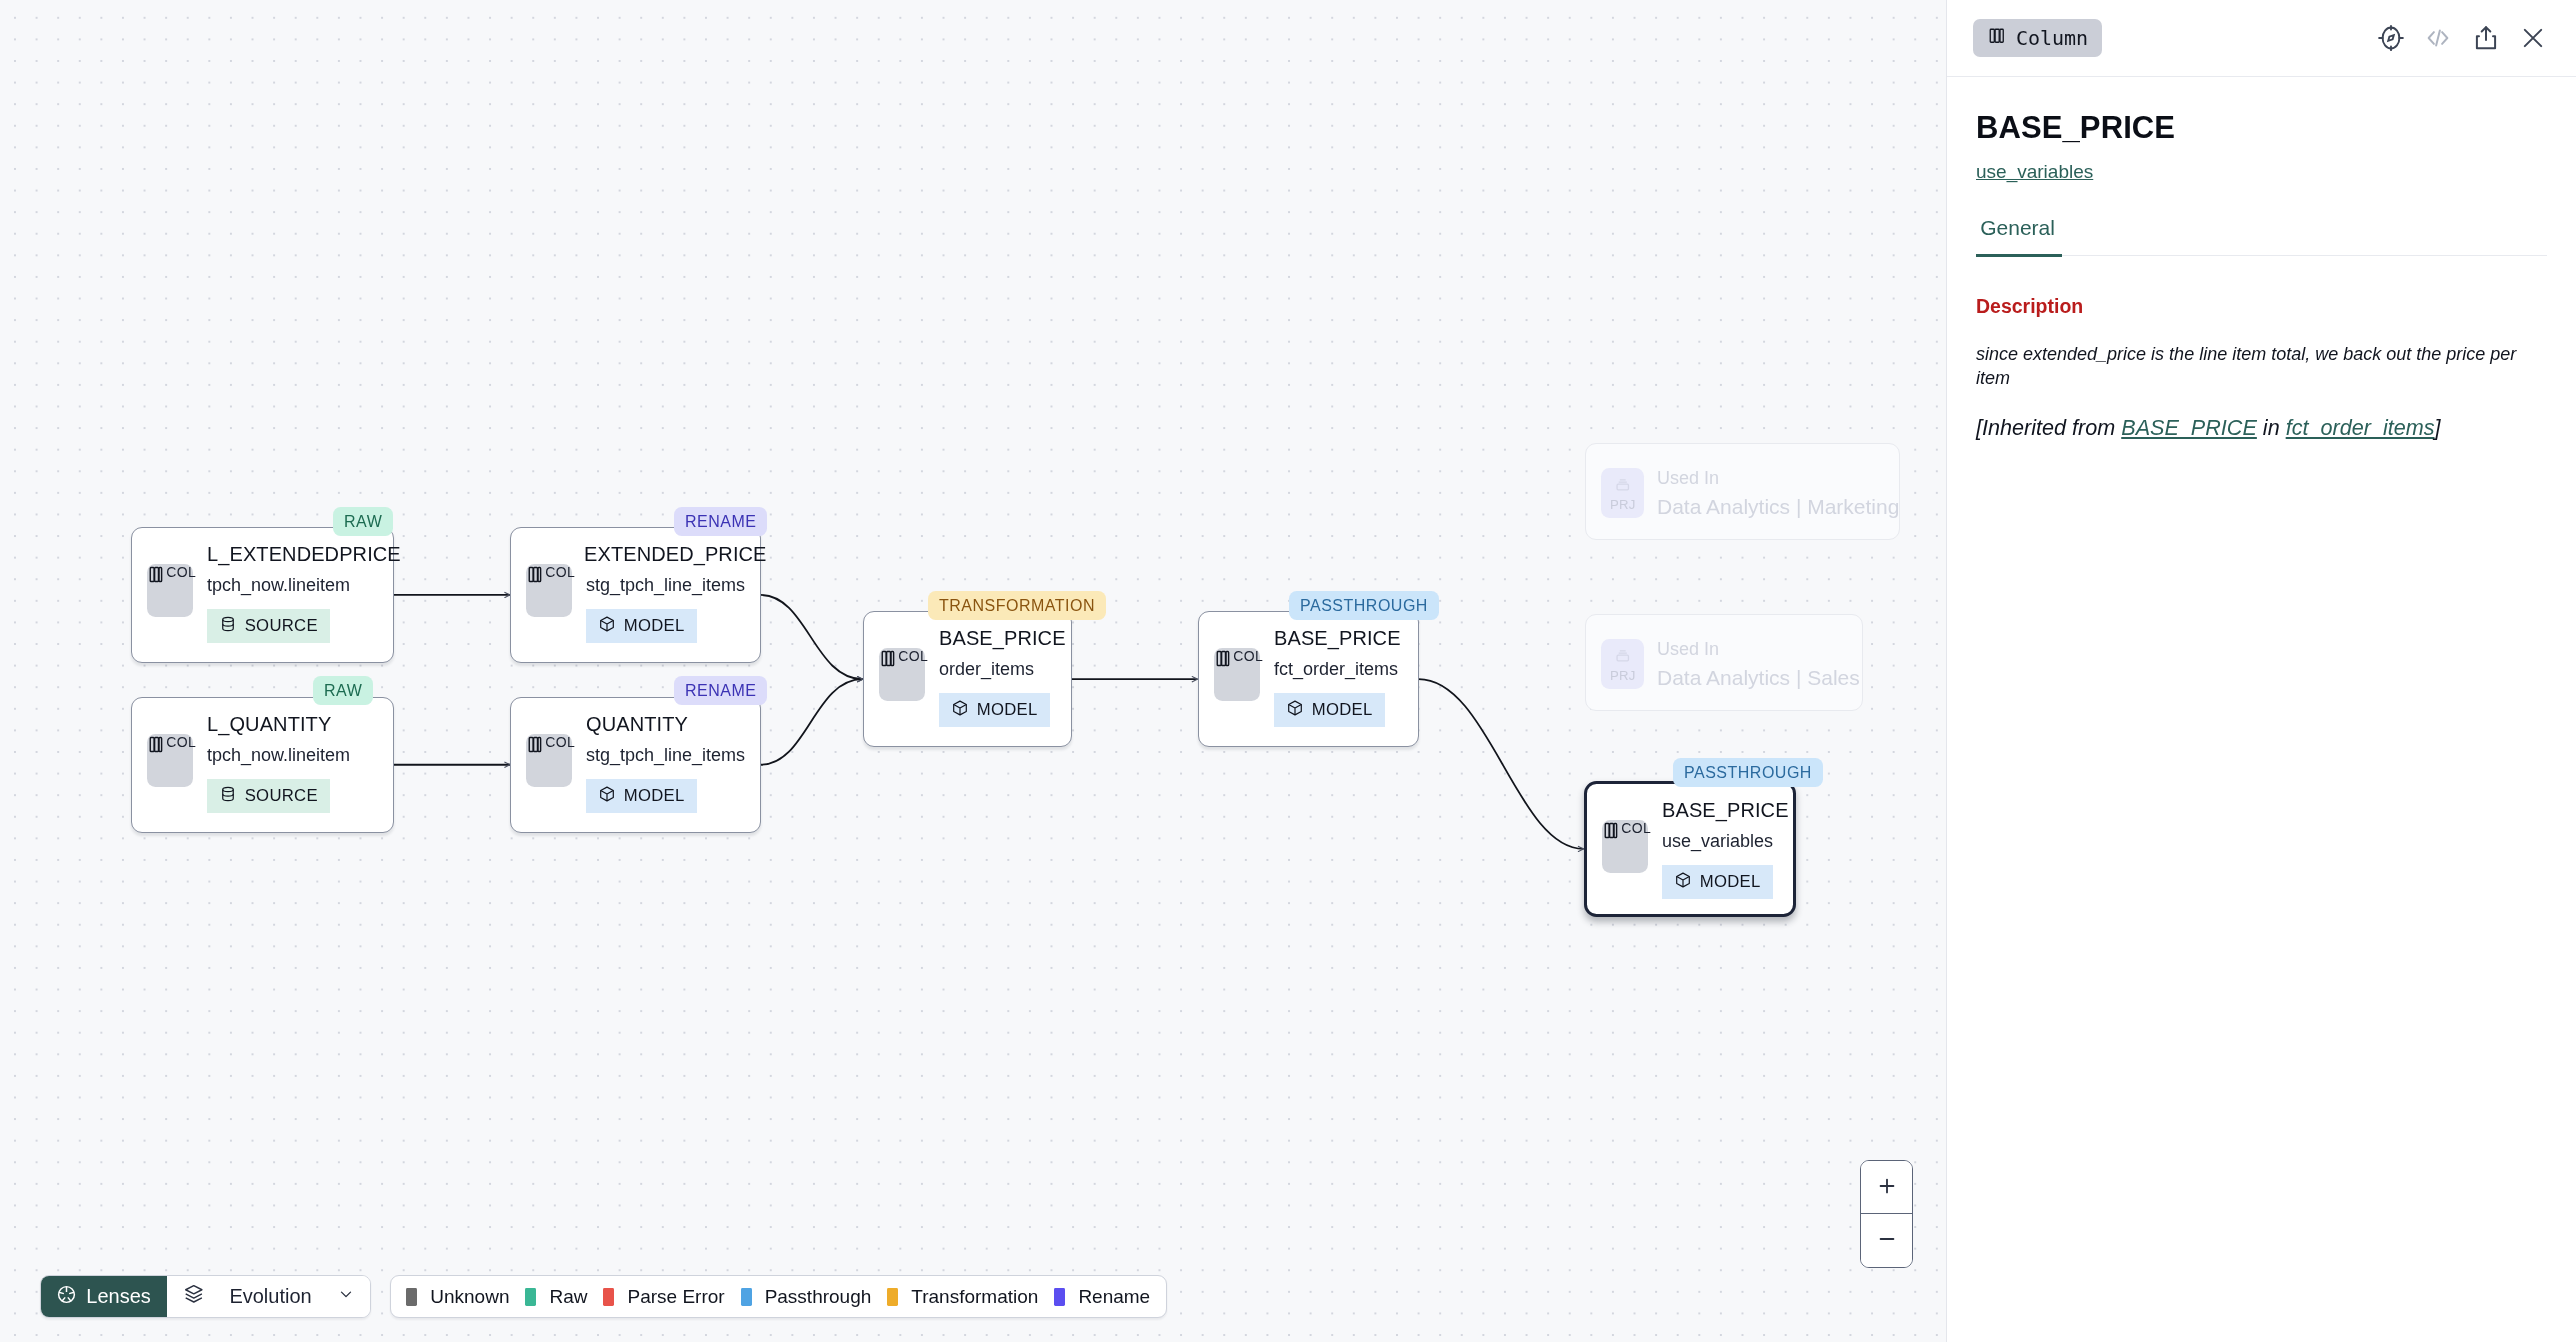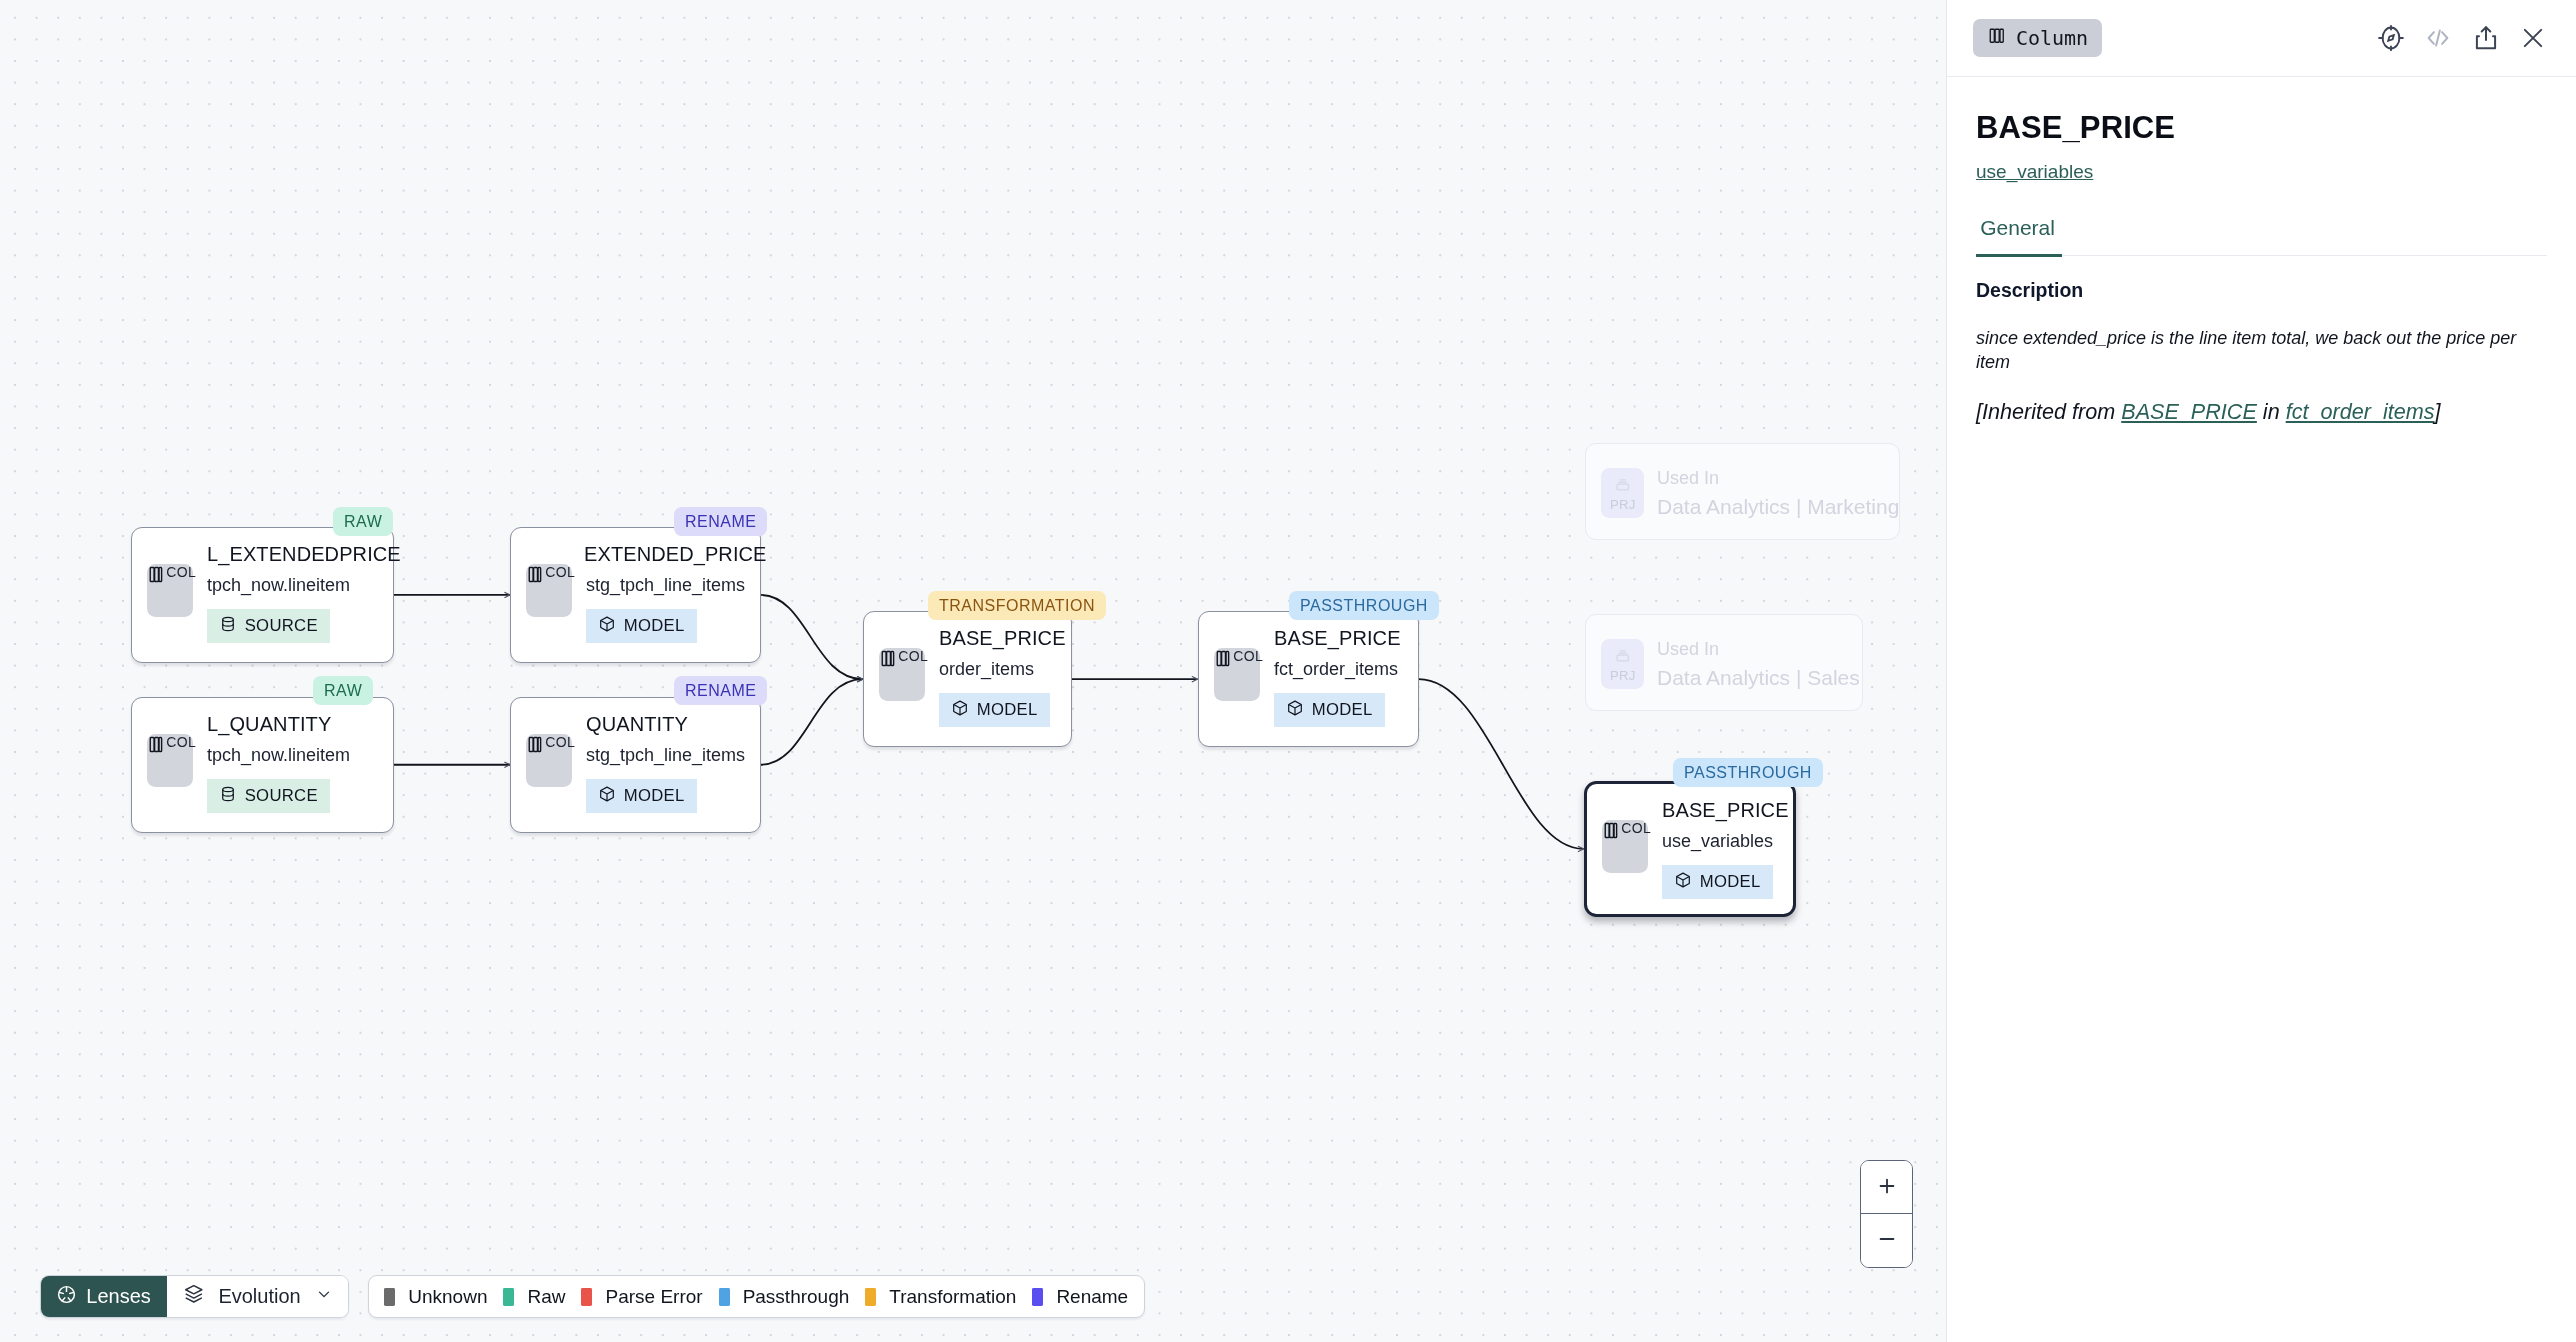--- a/index.html
+++ b/index.html
@@ -136,21 +136,21 @@
     height: 43px;
     box-shadow: 0 1.4px 2.1px rgba(20,25,40,.06);
   }
   .lenses-btn {
     background: #2d5450; color: #ffffff;
     display: flex; align-items: center; gap: 9px;
     padding: 0 16.7px 0 15.3px; font-size: 20px; cursor: pointer;
   }
   .evolution-btn {
     background: #ffffff; color: #1d2230;
-    display: flex; align-items: center; gap: 14px;
+    display: flex; align-items: center; gap: 25px;
     padding: 0 15.3px; font-size: 20px; cursor: pointer;
   }
   .legend {
     display: flex; align-items: center; gap: 16px;
     border: 1.4px solid #cfd3dc; border-radius: 9px;
     background: #ffffff; height: 43px; padding: 0 15.3px;
     box-shadow: 0 1.4px 2.1px rgba(20,25,40,.06);
   }
   .legend-item { display: flex; align-items: center; gap: 13px; font-size: 19px; color: #11151f; white-space: nowrap; }
   .legend-swatch { width: 11px; height: 18px; border-radius: 1.4px; flex: none; }
@@ -192,21 +192,21 @@
   .head-icons { display: flex; align-items: center; gap: 19.5px; }
   .head-icons .ic { cursor: pointer; line-height: 0; }
 
   .panel-body { padding: 0 29px; }
   .panel-title { margin-top: 33px; font-size: 31px; font-weight: bold; color: #0b0e16; letter-spacing: 0.1px; }
   .panel-link { display: inline-block; margin-top: 15.3px; font-size: 19px; color: #2b6059; text-decoration: underline; cursor: pointer; }
 
   .tabs { margin-top: 33px; border-bottom: 1.4px solid #e8eaef; display: flex; }
   .tab { padding: 0 7px 14px 4.2px; font-size: 21px; color: #2b6059; border-bottom: 3.5px solid #2b6059; margin-bottom: -2.1px; cursor: pointer; }
 
-  .desc-label { margin-top: 23px; font-size: 19.5px; font-weight: bold; color: #0f172a; }
+  .desc-label { margin-top: 39px; font-size: 19.5px; font-weight: bold; color: #b91c1c; }
   .desc-text { margin-top: 25px; font-size: 18px; font-style: italic; color: #11151f; line-height: 1.32; max-width: 557px; }
   .desc-inherit { margin-top: 24px; font-size: 21.6px; font-style: italic; color: #11151f; }
   .desc-inherit a { color: #2b6059; text-decoration: underline; font-style: italic; cursor: pointer; }
 </style>
 </head>
 <body>
 
 <div id="app">
 
   <div id="canvas">

